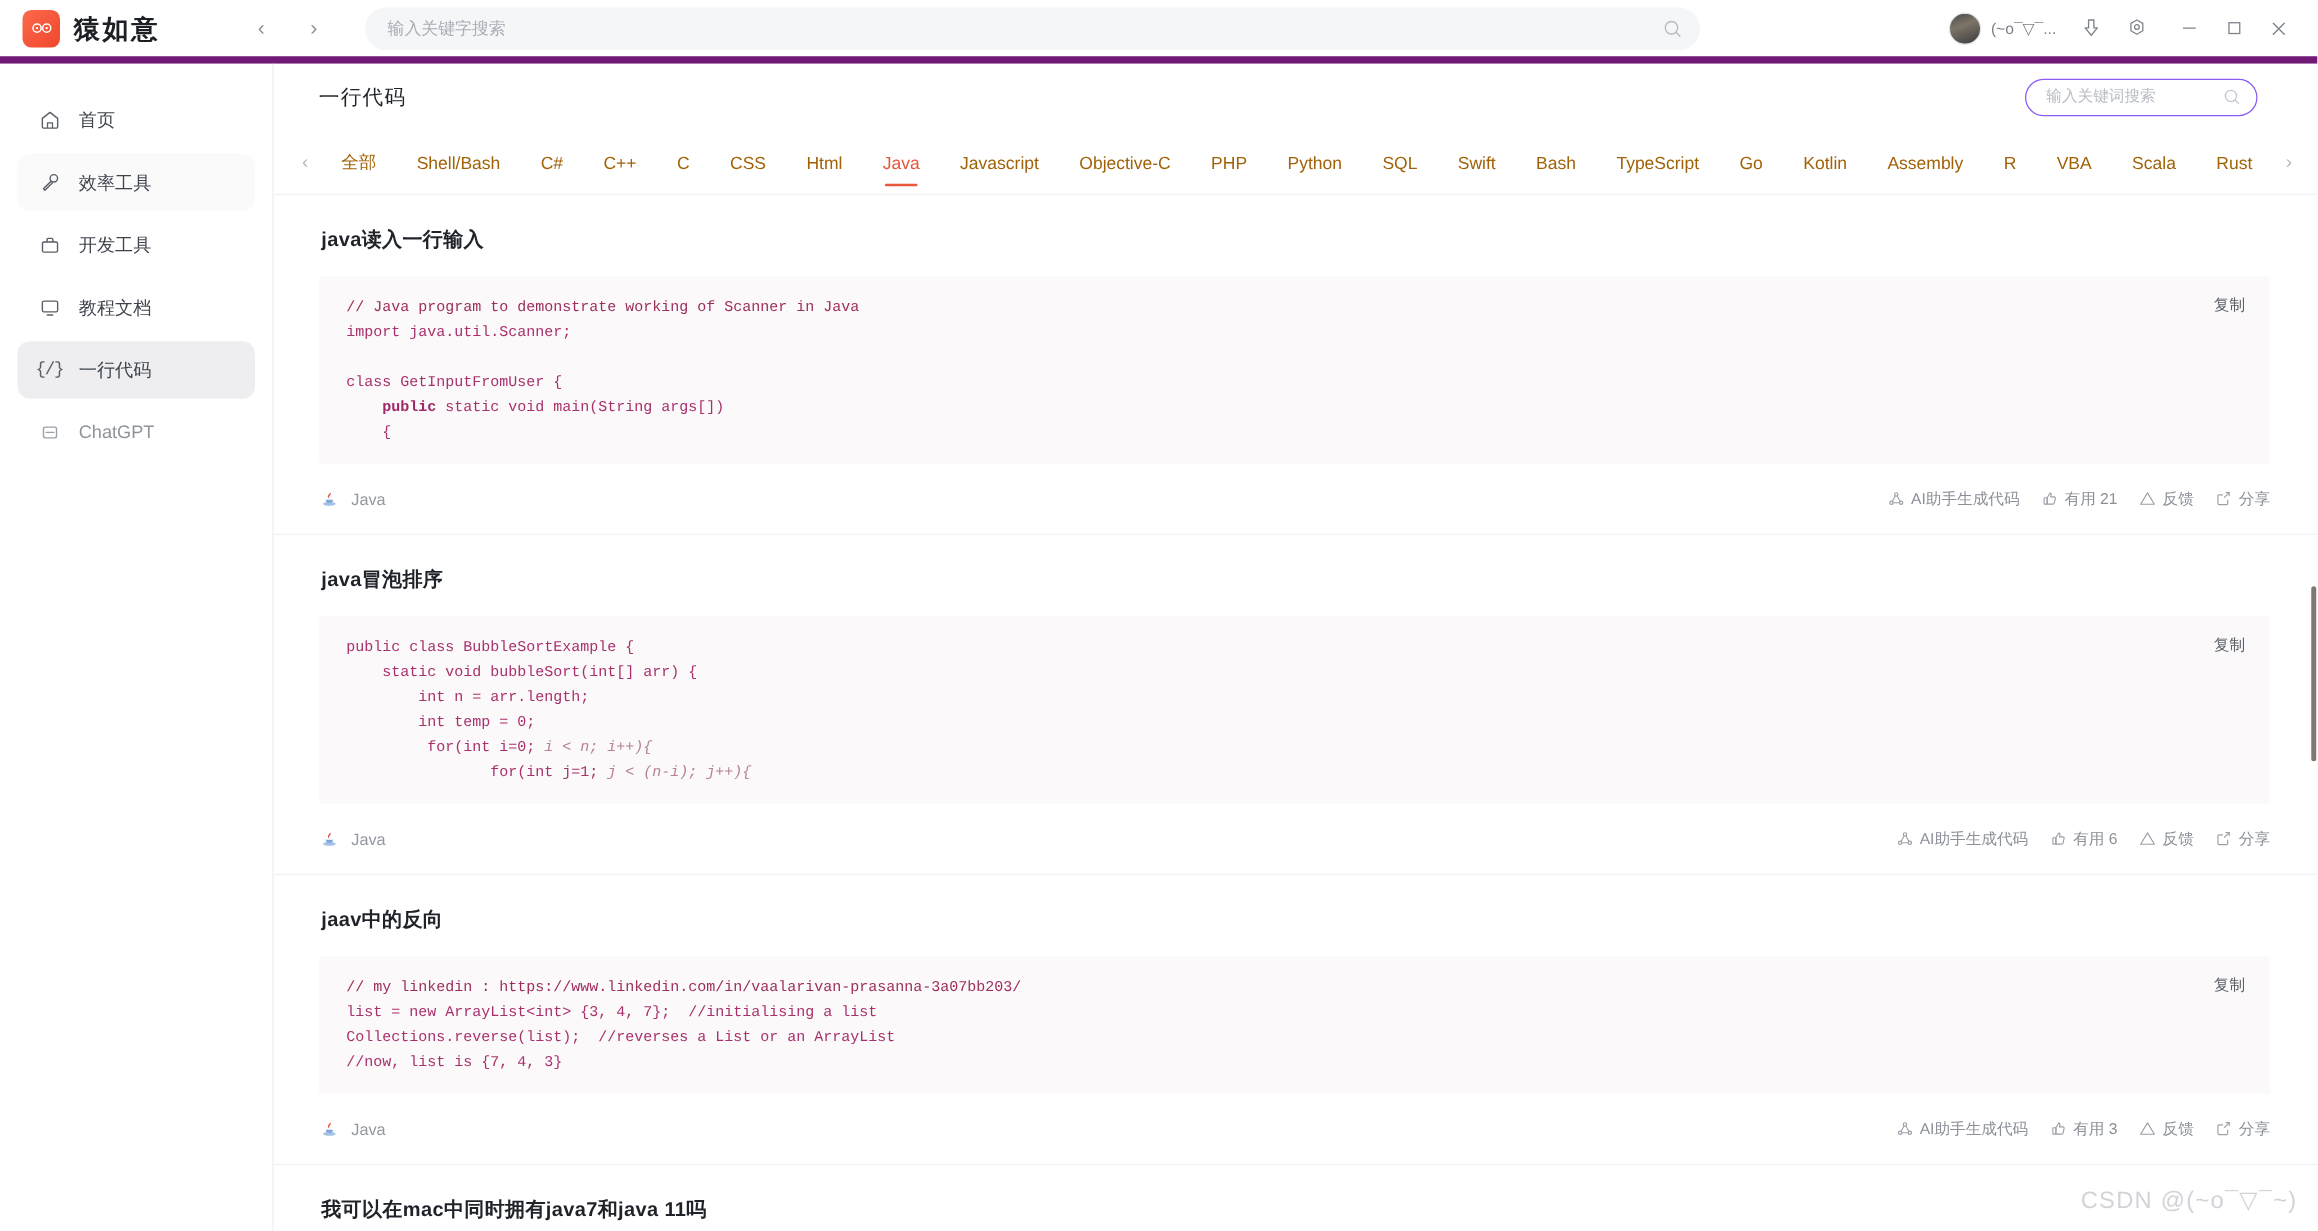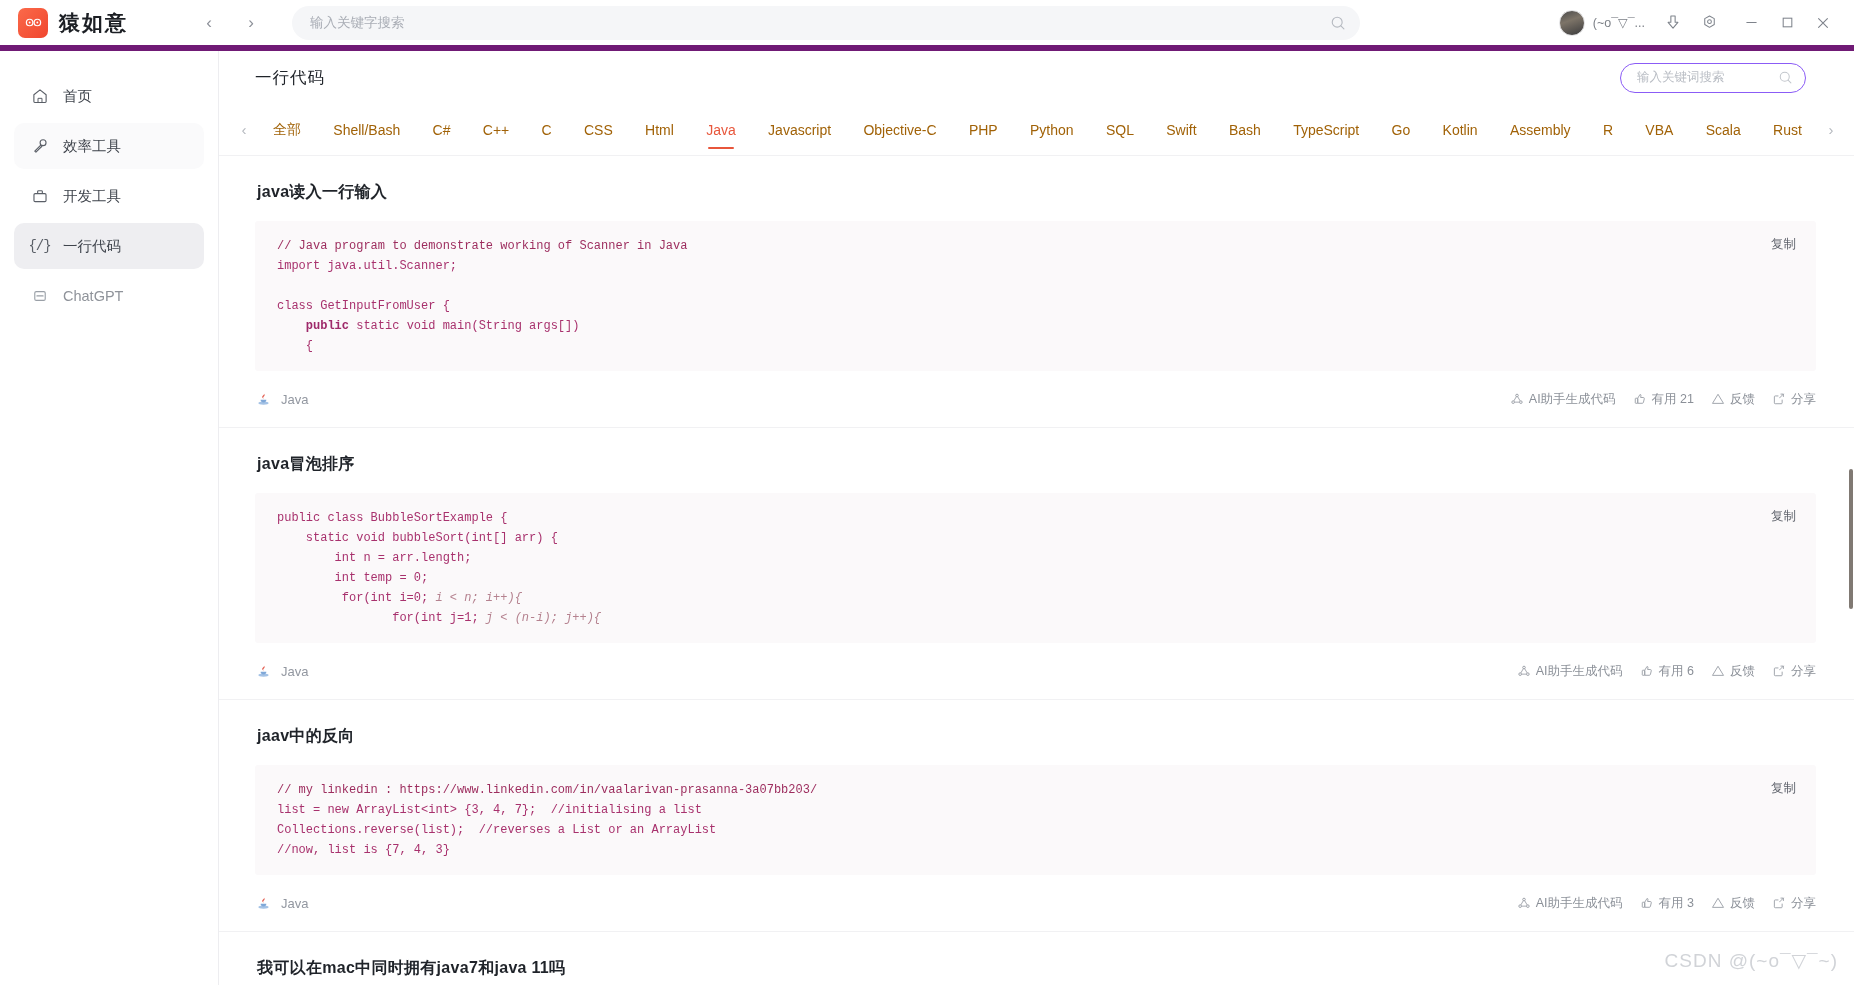--- a/index.html
+++ b/index.html
@@ -268,20 +268,29 @@
       <div class="side-item">
         <span class="ico">
           <svg width="18" height="18" viewBox="0 0 20 20" fill="none" aria-hidden="true">
             <rect x="3.3" y="7.3" width="13.4" height="9" rx="1.3" stroke="currentColor" stroke-width="1.25"></rect>
             <path d="M7.4 7.3V5.1a1 1 0 0 1 1-1h3.2a1 1 0 0 1 1 1v2.2" stroke="currentColor" stroke-width="1.25"></path>
           </svg>
         </span>
         <span>开发工具</span>
       </div>
 
+      <div class="side-item">
+        <span class="ico">
+          <svg width="18" height="18" viewBox="0 0 20 20" fill="none" aria-hidden="true">
+            <rect x="3.2" y="4.3" width="13.6" height="9.6" rx="1.4" stroke="currentColor" stroke-width="1.25"></rect>
+            <path d="M7.6 16.6h4.8" stroke="currentColor" stroke-width="1.25" stroke-linecap="round"></path>
+          </svg>
+        </span>
+        <span>教程文档</span>
+      </div>
 
       <div class="side-item active">
         <span class="ico codeico">{/}</span>
         <span>一行代码</span>
       </div>
 
       <div class="side-item dim">
         <span class="ico">
           <svg width="18" height="18" viewBox="0 0 20 20" fill="none" aria-hidden="true">
             <rect x="4.2" y="5.2" width="11.6" height="9.6" rx="1.6" stroke="currentColor" stroke-width="1.25"></rect>

